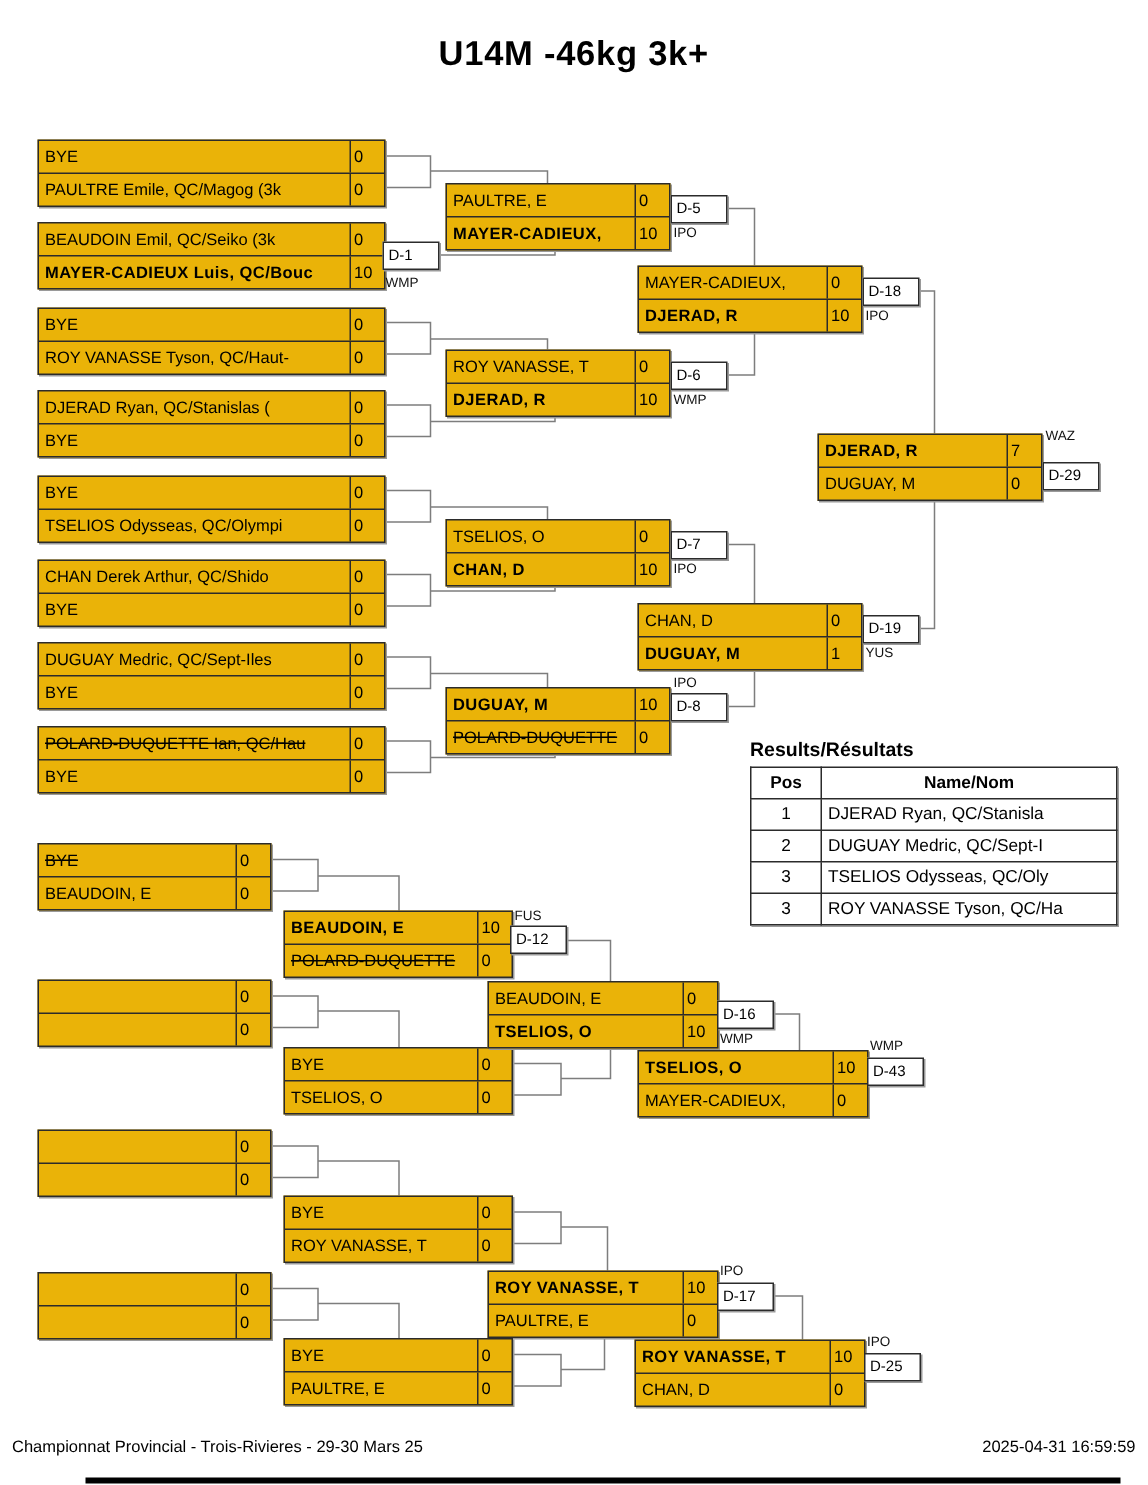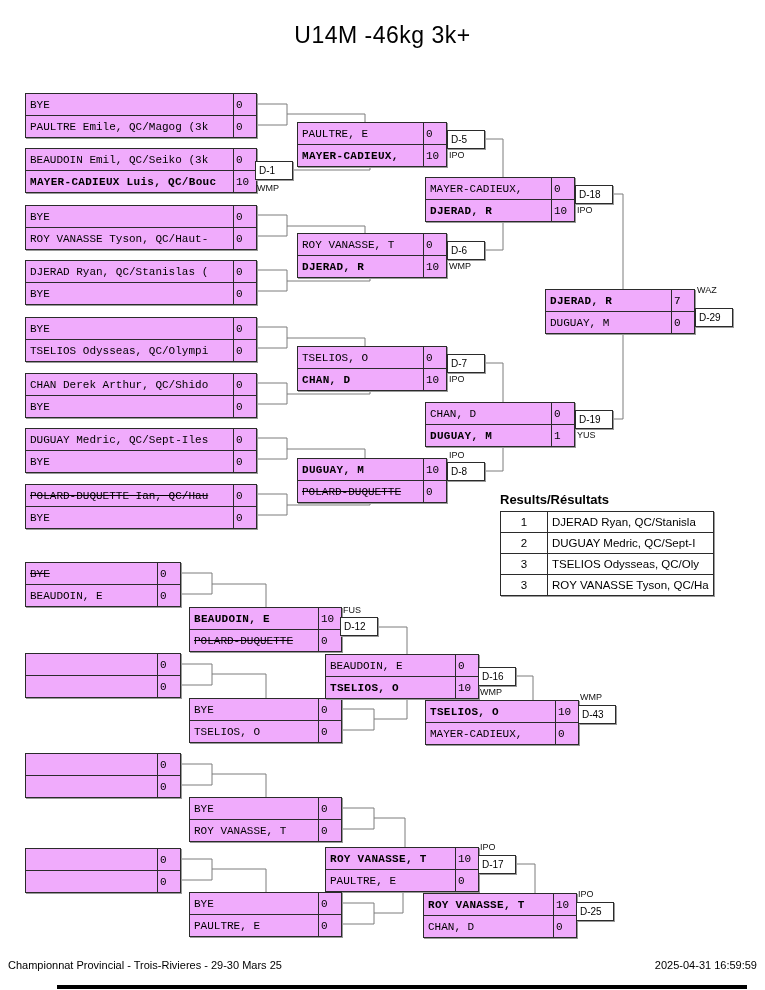--- a/index.html
+++ b/index.html
@@ -2,27 +2,26 @@
 <html><head>
 <meta charset="utf-8">
 <style>
   html,body{margin:0;padding:0;}
   body{
     width:765px;height:990px;position:relative;background:#fff;
     font-family:"Liberation Sans", sans-serif;color:#000;overflow:hidden;
   }
   .page-title{
     position:absolute;top:22px;left:0;width:765px;text-align:center;
-    font-size:23px;font-weight:normal;letter-spacing:.5px;
+    font-size:23px;font-weight:bold;letter-spacing:.5px;
   }
   svg.wires{position:absolute;left:0;top:0;}
   .match{
-    position:absolute;background:#f0abfc;border:1px solid #2b2b2b;
+    position:absolute;background:#eab308;border:1px solid #2b2b2b;
     box-shadow:1px 1px 0 #9a9a9a;
-    font-family:Liberation Mono, monospace;
   }
   .mrow{display:flex;height:21px;align-items:center;}
   .mrow + .mrow{border-top:1px solid #2b2b2b;}
   .nm{flex:1;font-size:11px;padding-left:4px;white-space:nowrap;overflow:hidden;}
   .sc{width:20px;align-self:stretch;border-left:1px solid #2b2b2b;font-size:11px;
       display:flex;align-items:center;padding-left:2px;}
   .winrow .nm{font-weight:bold;letter-spacing:.3px;}
   .strike{text-decoration:line-through;}
   .tagbox{
     position:absolute;width:33px;height:17px;line-height:17px;background:#fff;
@@ -375,20 +374,24 @@
       <span class="nm">CHAN, D</span>
       <span class="sc">0</span>
     </div>
 </div>
 <div class="tagcode" style="left:578px;top:889px">IPO</div>
 <div class="tagbox" style="left:576px;top:902px">D-25</div>
 
 <div class="res-title">Results/Résultats</div>
 <table class="res-table">
   <tbody>
+      <tr>
+    <th class="pos">Pos</th>
+    <th class="nmcol">Name/Nom</th>
+  </tr>
   <tr>
     <td class="pos">1</td>
     <td class="nmcol">DJERAD Ryan, QC/Stanisla</td>
   </tr>
   <tr>
     <td class="pos">2</td>
     <td class="nmcol">DUGUAY Medric, QC/Sept-I</td>
   </tr>
   <tr>
     <td class="pos">3</td>

